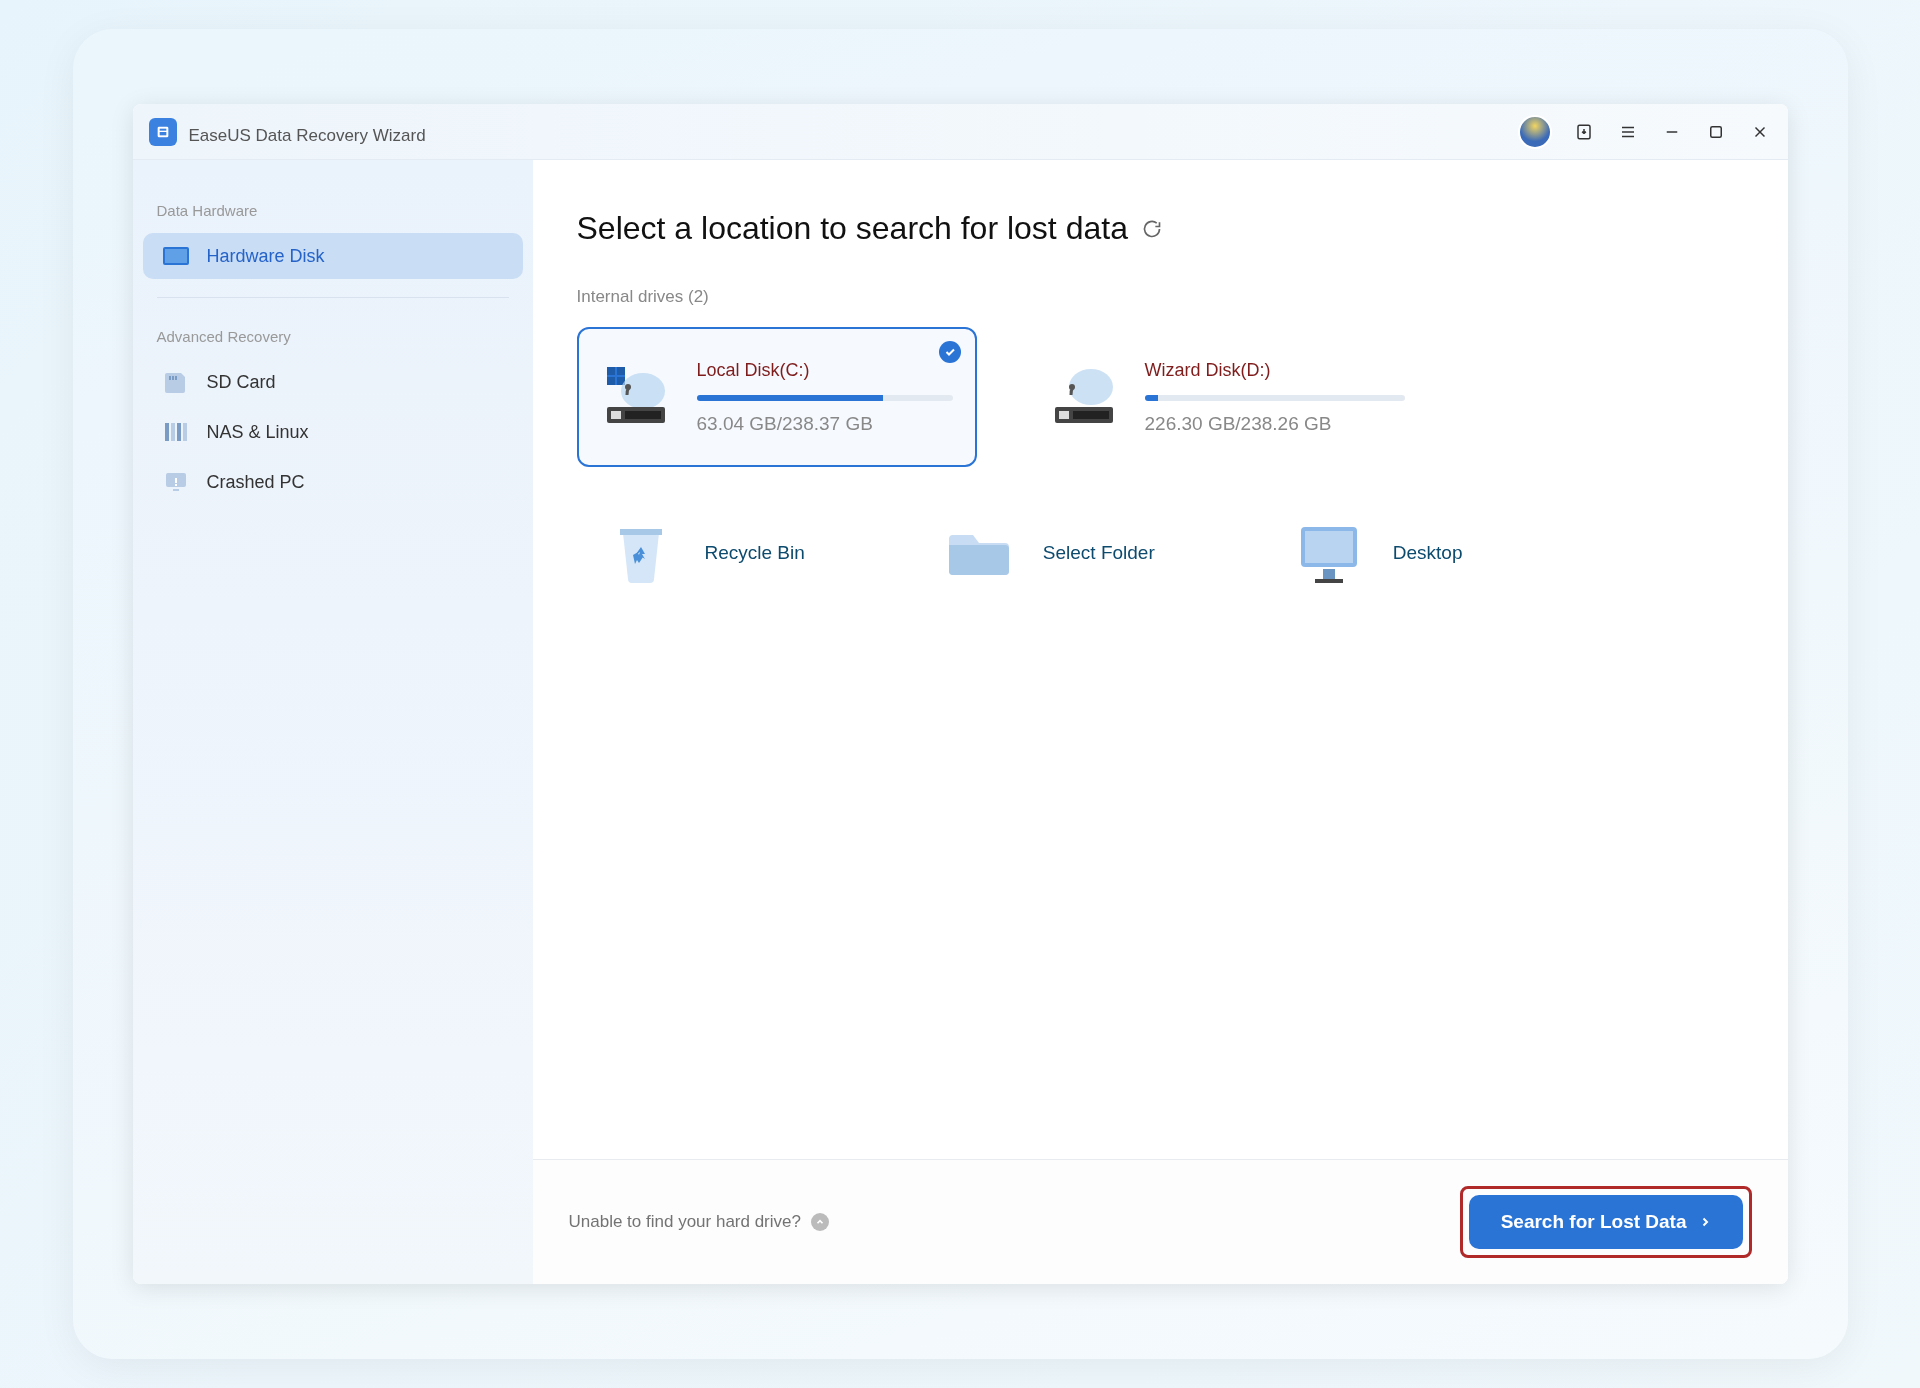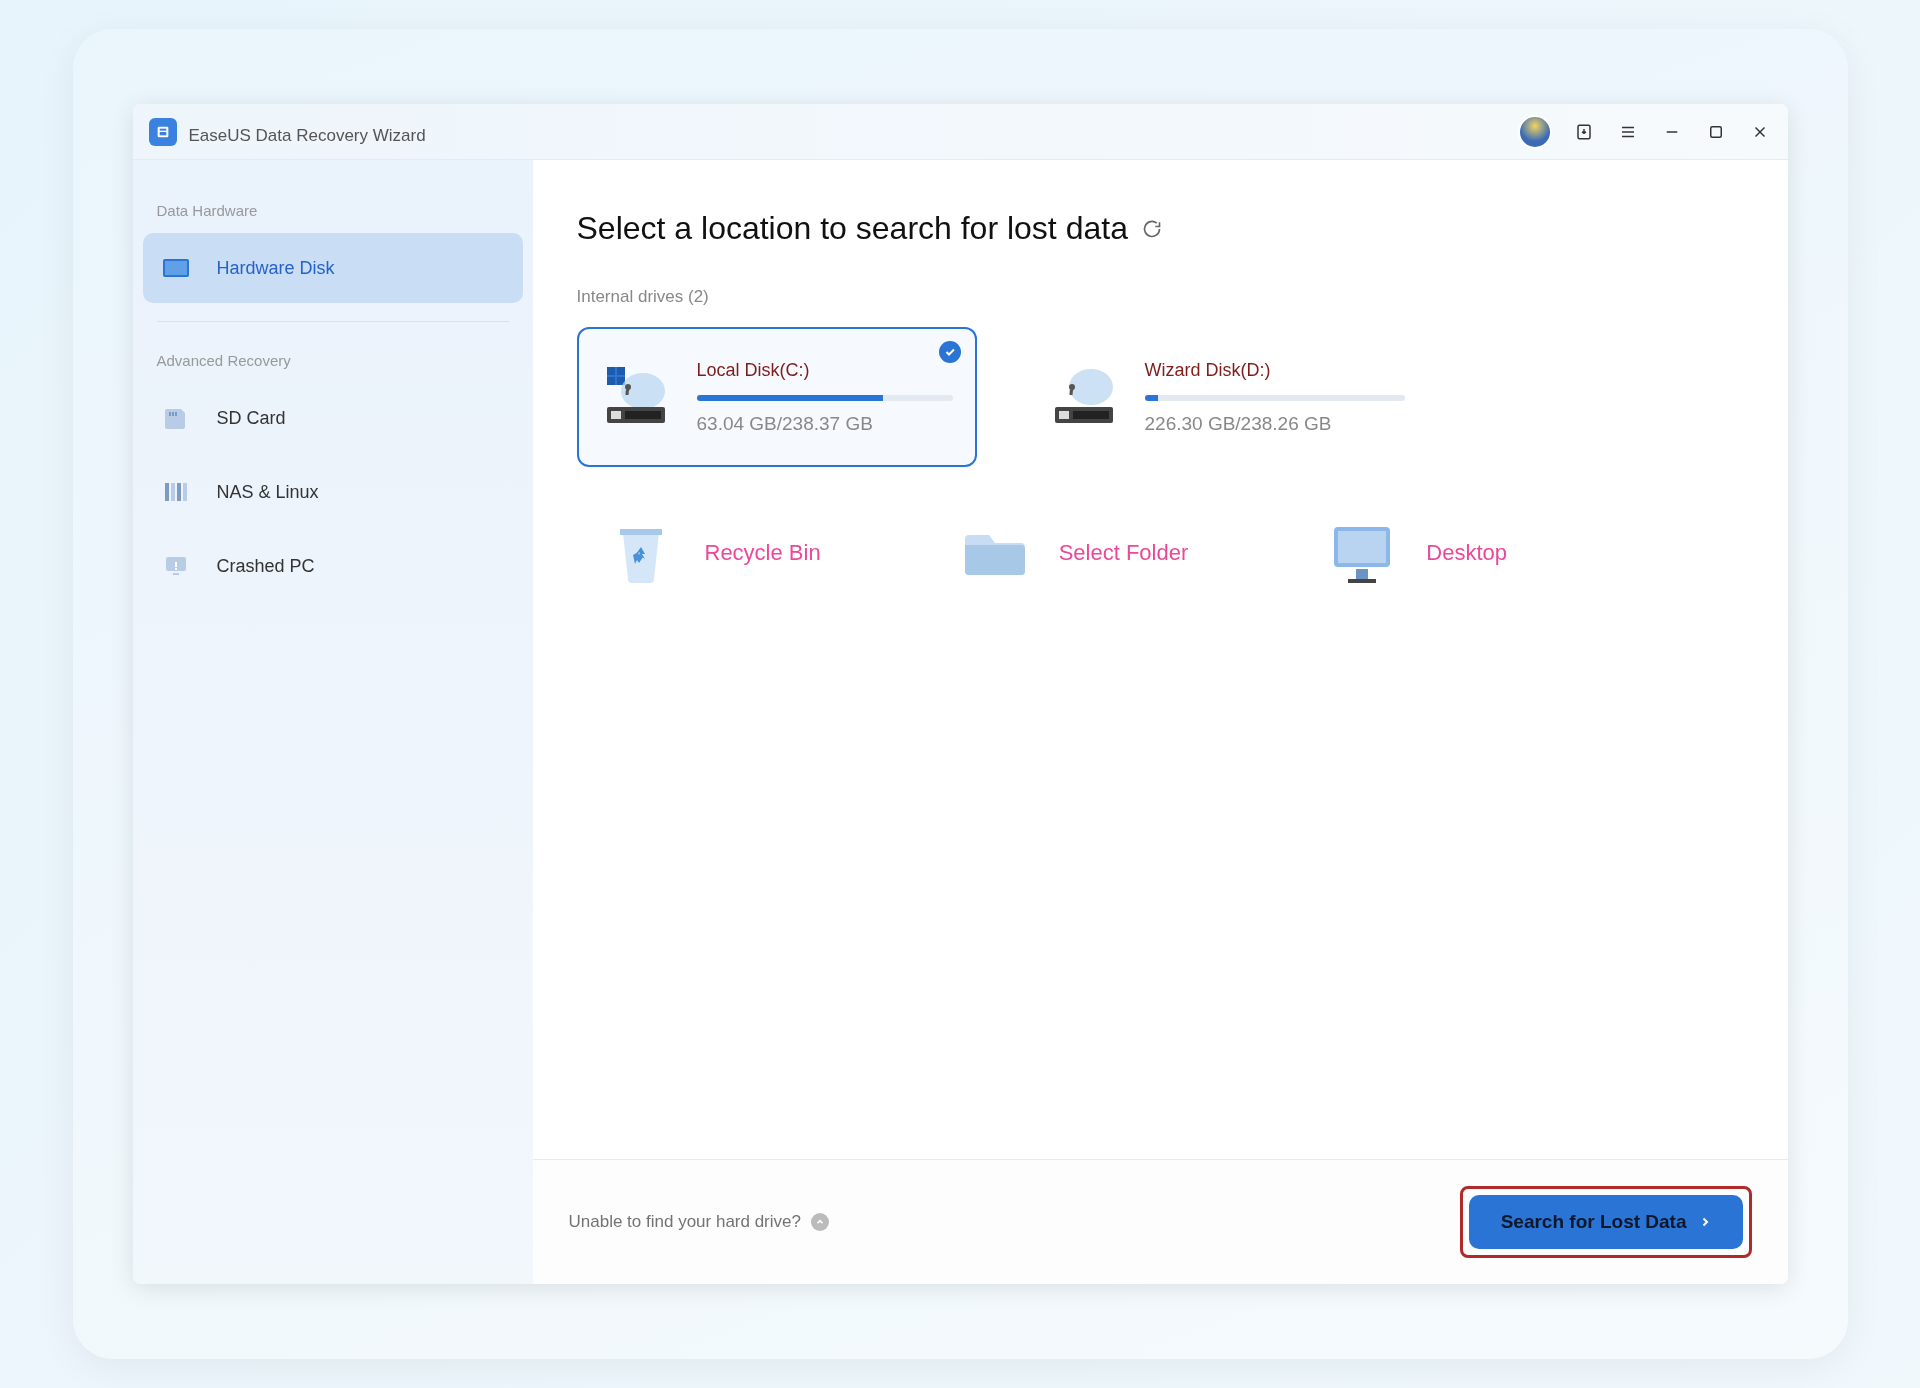--- a/index.html
+++ b/index.html
@@ -62,22 +62,22 @@
 .main-area { flex: 1; display: flex; overflow: hidden; }
 .sidebar {
   width: 400px;
   background: linear-gradient(180deg, #eaf2fb 0%, #f2f7fc 100%);
   padding: 30px 10px 30px 10px;
 }
 .sidebar-section-title {
   font-size: 15px; color: #999; padding: 12px 14px 10px 14px; font-weight: 400;
 }
 .sidebar-item {
-  display: flex; align-items: center; gap: 28px;
-  padding: 24px 20px; margin: 4px 0;
+  display: flex; align-items: center; gap: 18px;
+  padding: 12px 20px; margin: 4px 0;
   border-radius: 10px; cursor: pointer;
   font-size: 18px; color: #333;
 }
 .sidebar-item.active {
   background: #c9ddf5; color: #2563c9; font-weight: 500;
 }
 .sidebar-icon { width: 26px; height: 22px; flex-shrink: 0; }
 .sidebar-divider { height: 1px; background: #d8e2ee; margin: 18px 14px; }
 .content {
   flex: 1; background: #fff; display: flex; flex-direction: column; position: relative;
@@ -109,34 +109,34 @@
 .drive-bar {
   width: 100%; height: 6px; background: #e3e9f0; border-radius: 3px; overflow: hidden; margin-bottom: 12px;
 }
 .drive-bar-fill { height: 100%; background: #2a74d6; }
 .drive-usage { font-size: 19px; color: #888; }
 .locations-row { display: flex; gap: 110px; margin-top: 30px; flex-wrap: wrap; }
 .location-item {
   display: flex; align-items: center; gap: 28px; cursor: pointer; padding-left: 28px;
 }
 .location-icon { width: 72px; height: 72px; flex-shrink: 0; }
-.location-label { font-size: 22px; color: #ec4899; }
+.location-label { font-size: 19px; color: #0c4a6e; }
 .footer {
   border-top: 1px solid #e8ecf1; padding: 26px 36px;
   display: flex; align-items: center; justify-content: space-between;
   background: #fdfdfe;
 }
 .footer-left { display: flex; align-items: center; gap: 10px; font-size: 17px; color: #737373; }
 .footer-icon { width: 18px; height: 18px; background: #bbb; border-radius: 50%; display:flex;align-items:center;justify-content:center; }
 .footer-icon svg { width: 10px; height: 10px; }
 .search-btn-wrap {
   border: 3px solid #b02a2a; border-radius: 8px; padding: 6px;
 }
 .search-btn {
-  background: #2a74d6; color: #0f172a; font-size: 19px; font-weight: 600;
+  background: #2a74d6; color: #ffffff; font-size: 19px; font-weight: 600;
   padding: 16px 32px; border: none; border-radius: 10px; cursor: pointer;
   display: flex; align-items: center; gap: 12px;
 }
 .search-btn svg { width: 12px; height: 16px; }
 </style>
 </head>
 <body>
 
 <div class="outer-frame">
 <div class="app-window">

